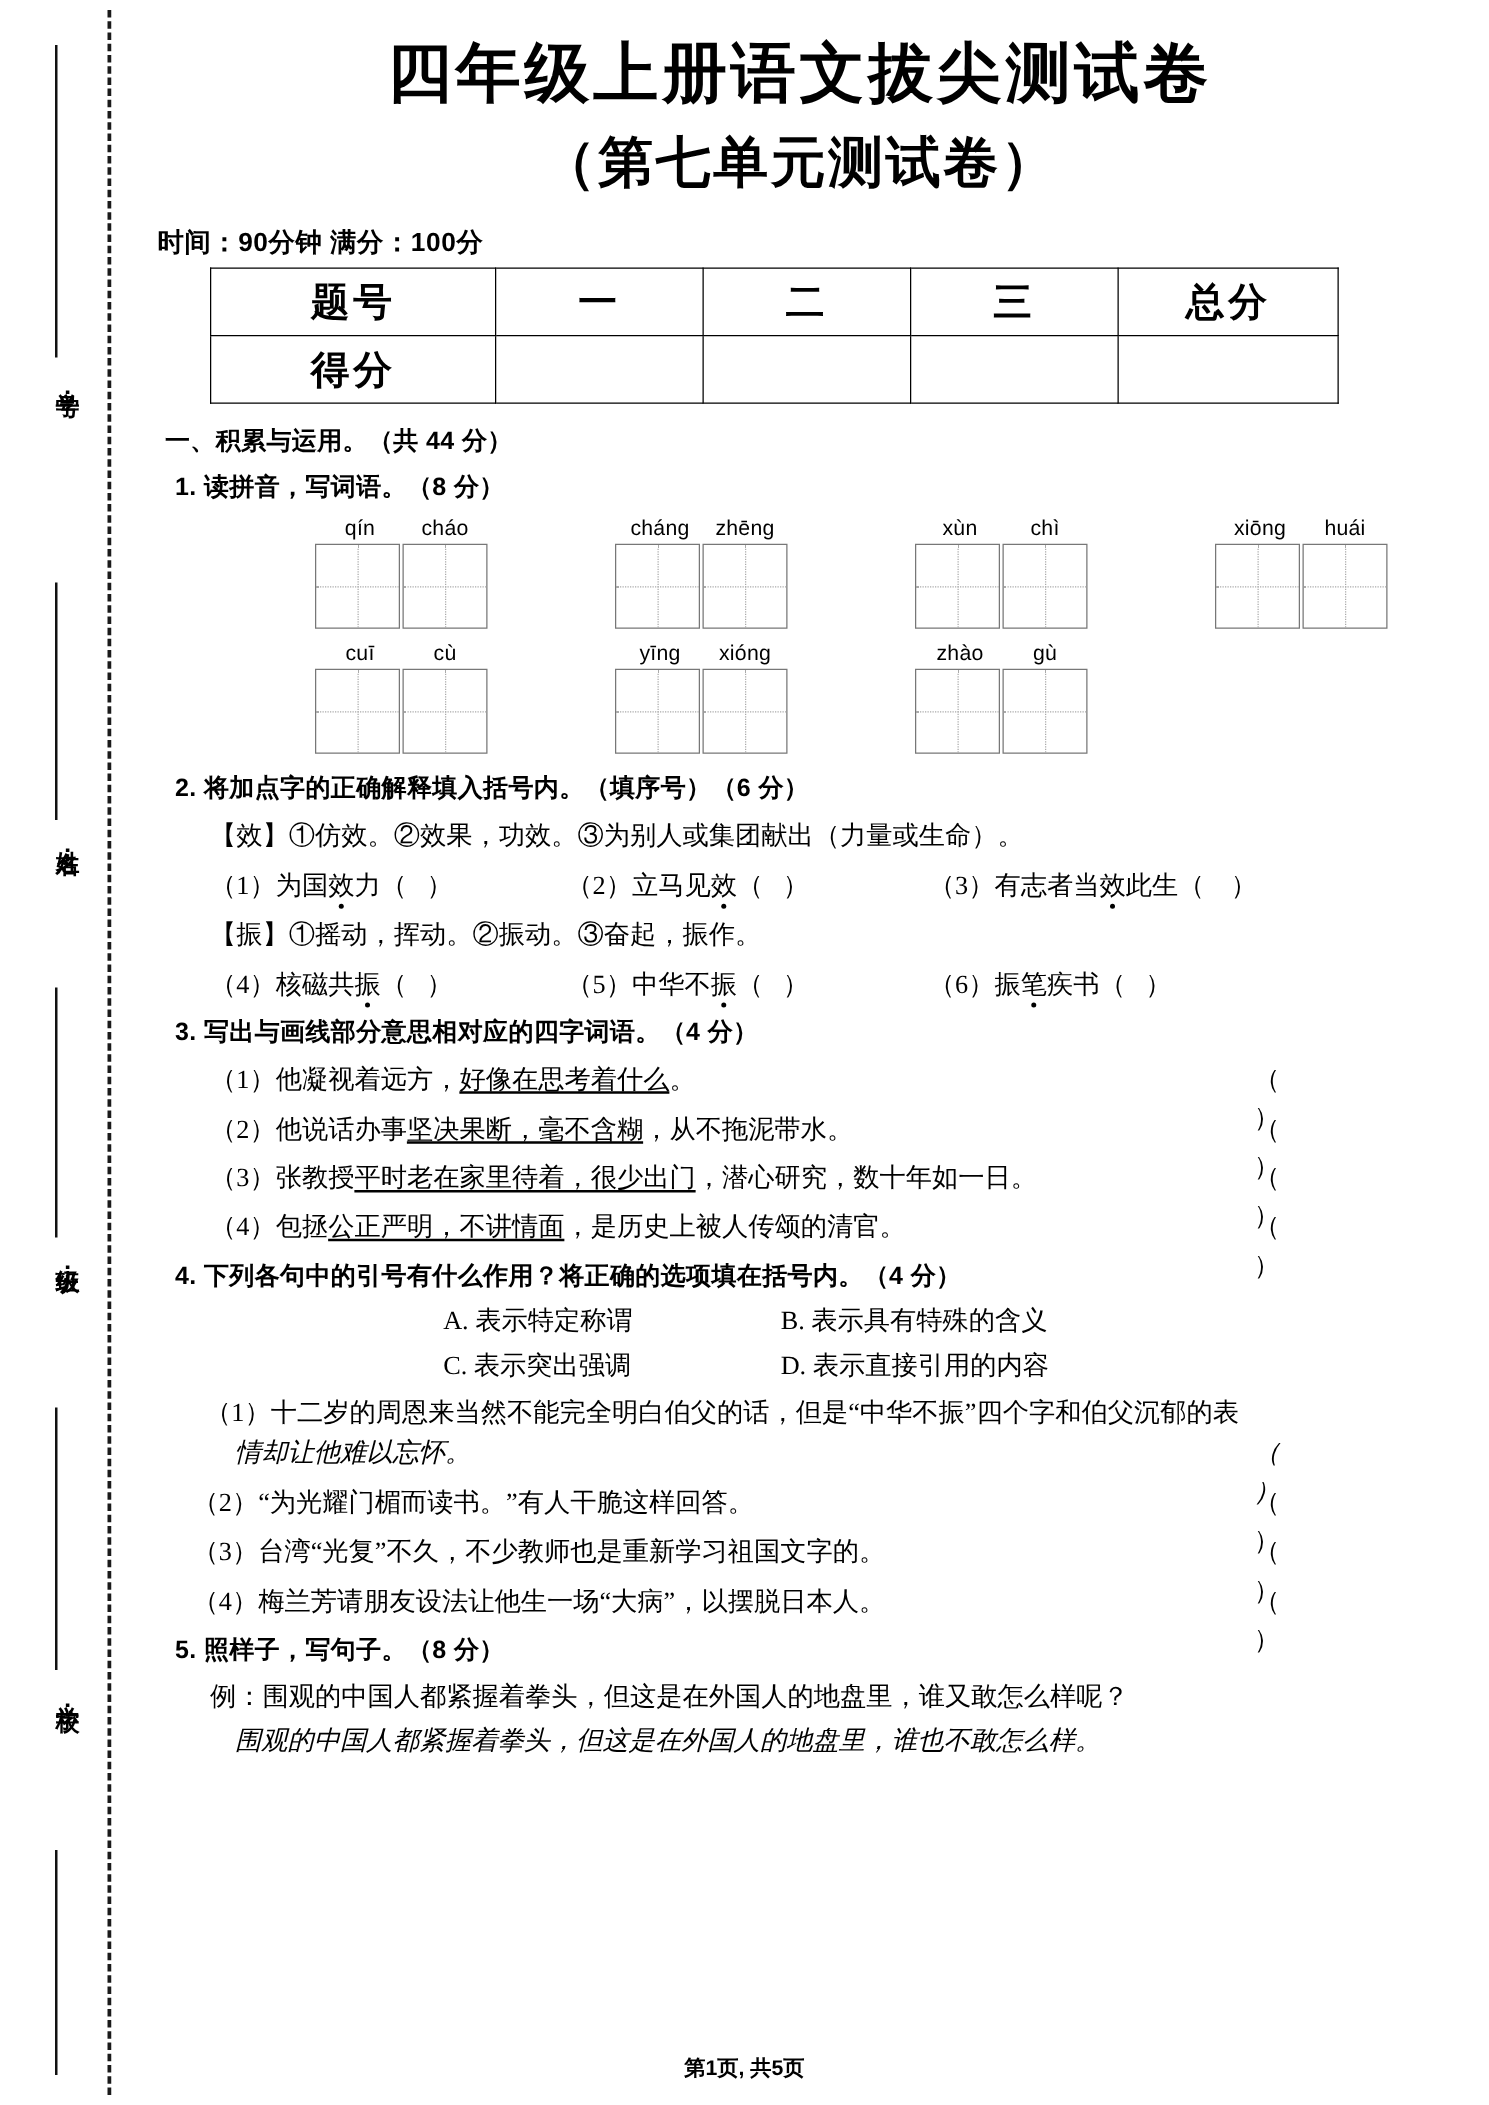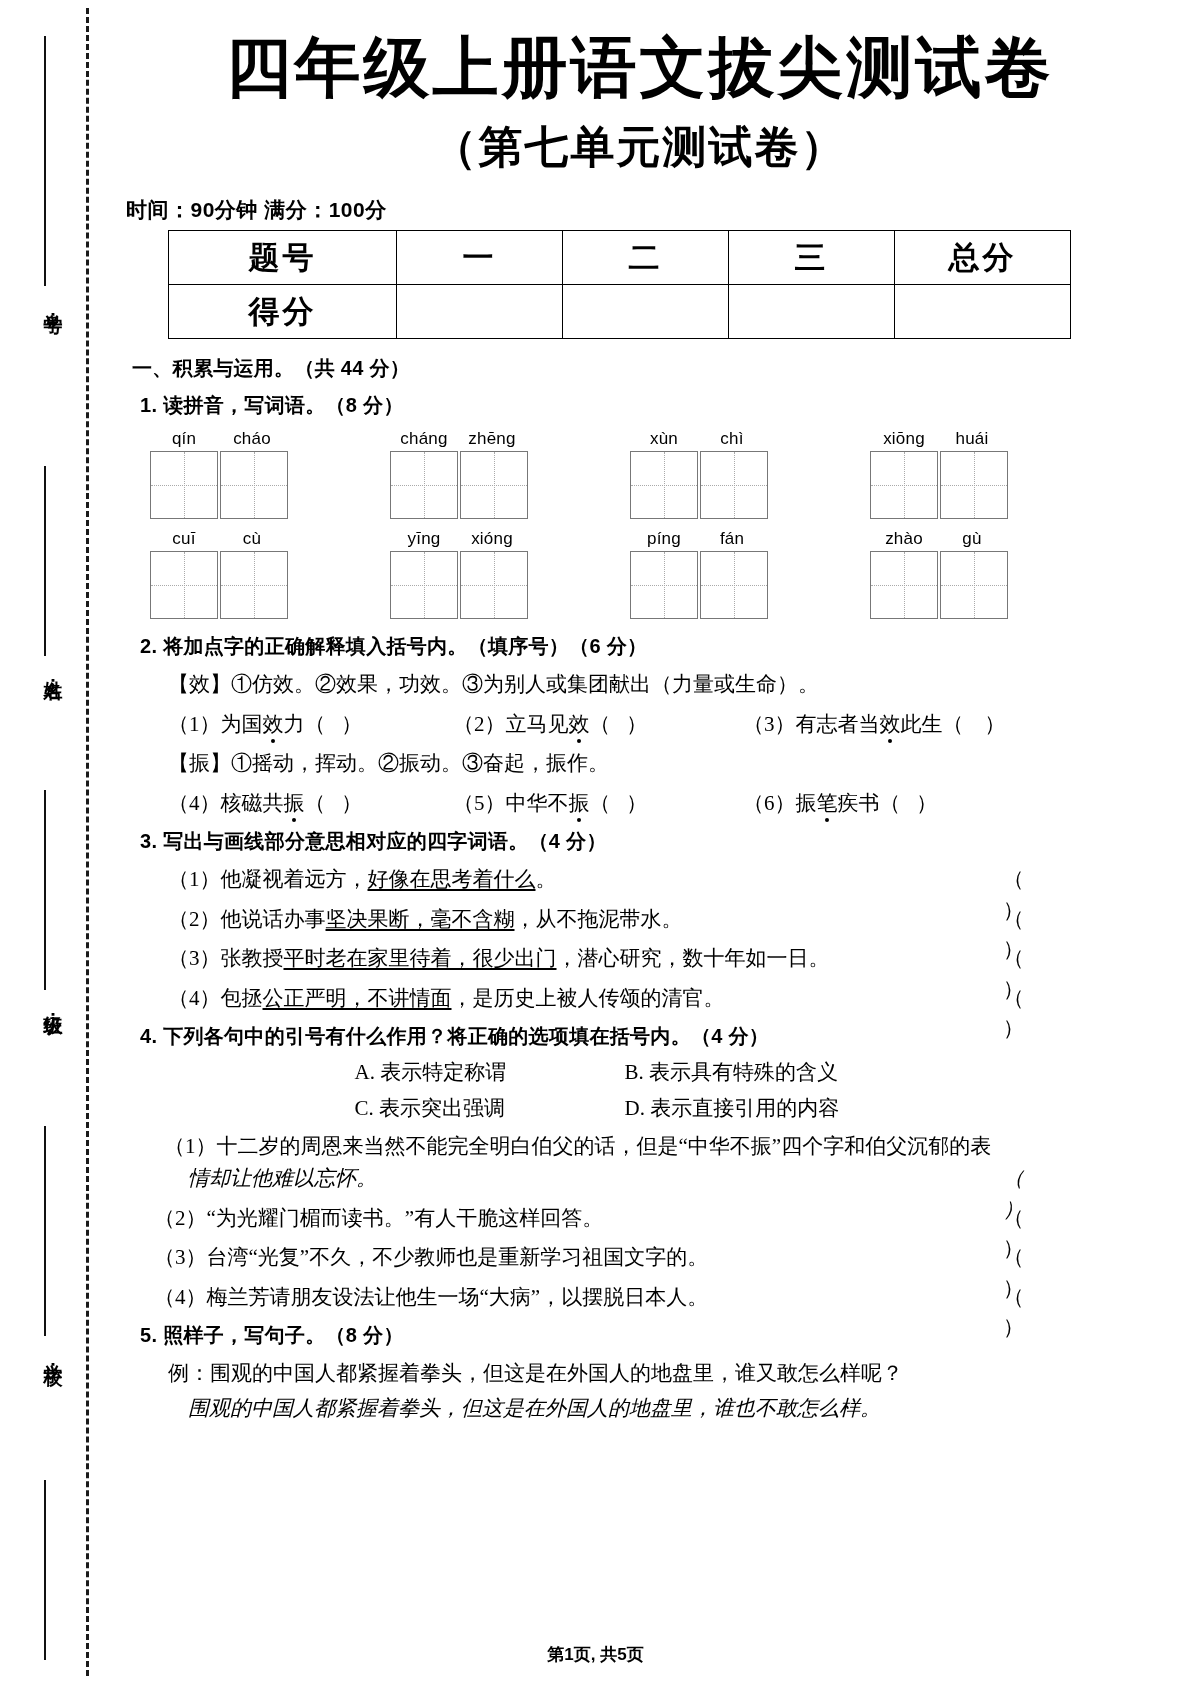--- a/index.html
+++ b/index.html
@@ -52,21 +52,21 @@
     left: 108px; top: 0;
     width: 1083px; height: 1684px;
     padding: 0 38px 0 18px;
   }
 
   .title-main {
     margin: 30px 0 0 0;
     text-align: center;
     font-family: "Liberation Sans", "DejaVu Sans", sans-serif;
     font-weight: bold;
-    font-size: 66px;
+    font-size: 52px;
     letter-spacing: 3px;
     line-height: 1.15;
   }
   .title-sub {
     margin: 16px 0 0 0;
     text-align: center;
     font-family: "Liberation Sans", "DejaVu Sans", sans-serif;
     font-weight: bold;
     font-size: 44px;
     letter-spacing: 2px;
@@ -148,21 +148,21 @@
   
   .pinyin-row {
     display: flex;
     margin: 10px 0 0 24px;
     width: 960px;
   }
   .pinyin-group {
     width: 25%;
     display: flex;
     flex-direction: column;
-    align-items: flex-start;
+    align-items: flex-end;
   }
   .pinyin-labels {
     display: flex;
     font-family: "Liberation Sans", "DejaVu Sans", sans-serif;
     font-size: 17px;
     letter-spacing: 0.2px;
     margin-bottom: 2px;
   }
   .pinyin-labels span {
     width: 68px;
@@ -321,30 +321,20 @@
         <span>yīng</span>
         <span>xióng</span>
       </div>
       <div class="tianzi-pair">
         <div class="tianzi"></div>
         <div class="tianzi"></div>
       </div>
     </div>
     <div class="pinyin-group">
       <div class="pinyin-labels">
-        <span>píng</span>
-        <span>fán</span>
-      </div>
-      <div class="tianzi-pair">
-        <div class="tianzi"></div>
-        <div class="tianzi"></div>
-      </div>
-    </div>
-    <div class="pinyin-group">
-      <div class="pinyin-labels">
         <span>zhào</span>
         <span>gù</span>
       </div>
       <div class="tianzi-pair">
         <div class="tianzi"></div>
         <div class="tianzi"></div>
       </div>
     </div>
   </div>
 

